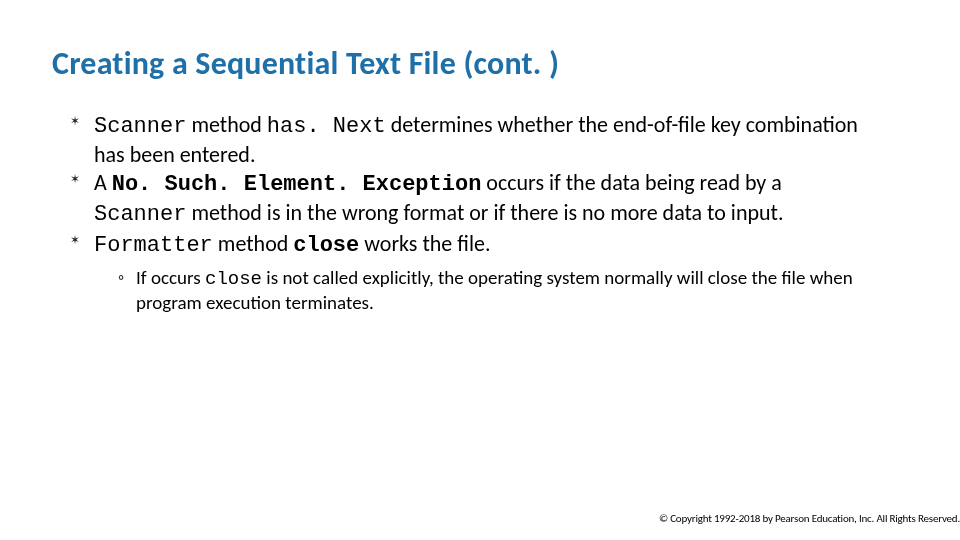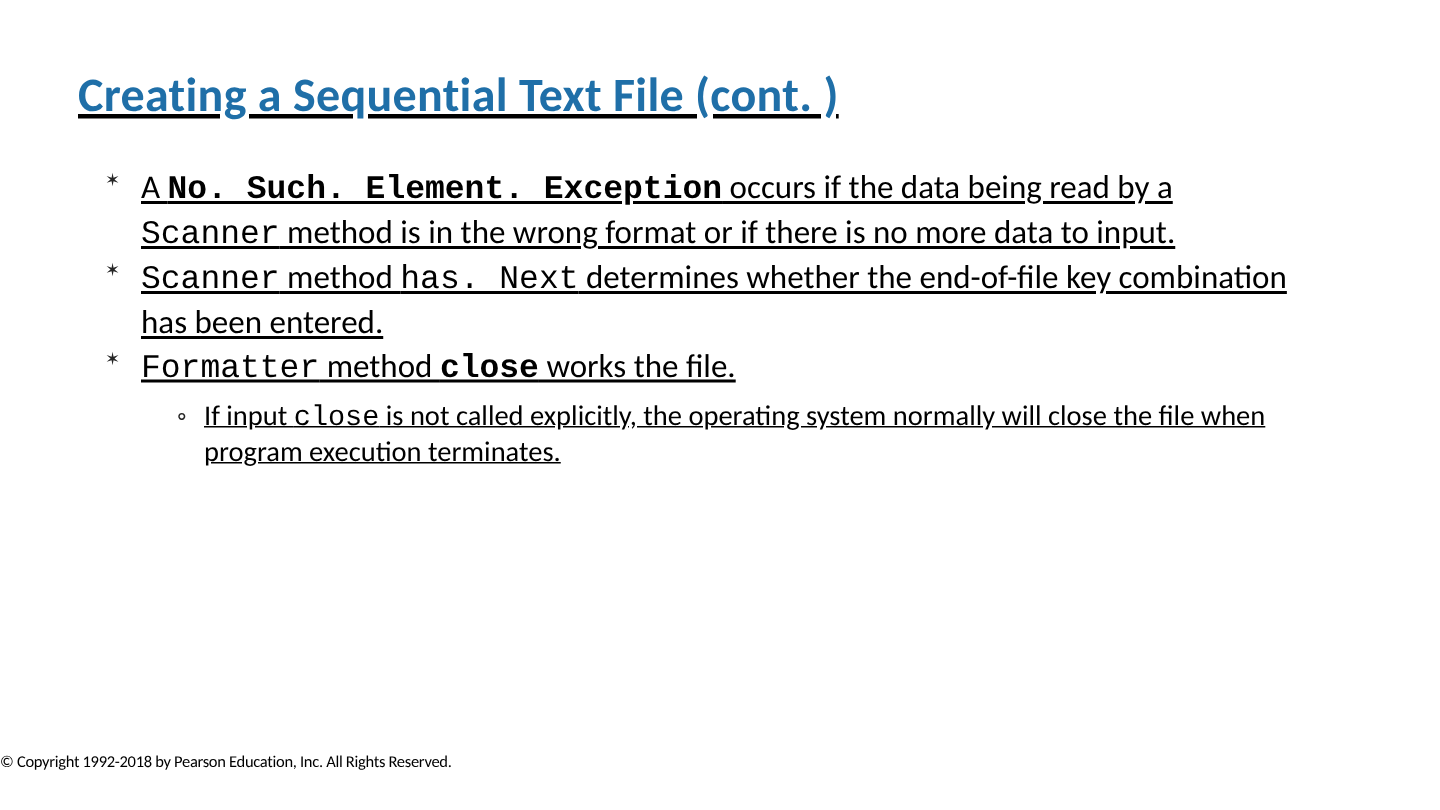--- a/index.html
+++ b/index.html
@@ -11,21 +11,20 @@
     font-family: Calibri, "Segoe UI", Arial, sans-serif;
     color: #000000;
     position: relative;
   }
   .slide {
     box-sizing: border-box;
     width: 920px;
     height: 540px;
     padding: 44px 52px 0 52px;
     position: relative;
-    text-decoration: underline;
   }
   .title {
     font-size: 32px;
     font-weight: 700;
     color: #1f6fa8;
     margin: 0 0 28px 0;
     letter-spacing: 0.2px;
   }
   ul.top {
     list-style: none;
@@ -65,53 +64,53 @@
     top: 0;
     font-size: 18px;
     color: #262626;
   }
   .mono {
     font-family: Consolas, "Courier New", monospace;
   }
   .bold { font-weight: 700; }
   .footer {
     position: absolute;
-    bottom: 26px;
+    bottom: 15px;
     left: 0;
     width: 960px;
-    text-align: left;
+    text-align: right;
     font-size: 11px;
     color: #000000;
     letter-spacing: -0.2px;
   }
 </style>
 </head>
 <body>
 
 <div class="slide">
 
   <h1 class="title">Creating a Sequential Text File (cont. )</h1>
 
   <ul class="top">
 
     <li>
-      <span>A </span><span class="mono bold">No. Such. Element. Exception</span><span> occurs if the data being read by a </span><span class="mono">Scanner</span><span> method is in the wrong format or if there is no more data to input.</span>
+      <span class="mono">Scanner</span><span> method </span><span class="mono">has. Next</span><span> determines whether the end-of-file key combination has been entered.</span>
     </li>
 
     <li>
-      <span class="mono">Scanner</span><span> method </span><span class="mono">has. Next</span><span> determines whether the end-of-file key combination has been entered.</span>
+      <span>A </span><span class="mono bold">No. Such. Element. Exception</span><span> occurs if the data being read by a </span><span class="mono">Scanner</span><span> method is in the wrong format or if there is no more data to input.</span>
     </li>
 
 
     <li>
       <span class="mono">Formatter</span><span> method </span><span class="mono bold">close</span><span> works the file.</span>
 
       <ul class="sub">
         <li>
-          <span>If input </span><span class="mono">close</span><span> is not called explicitly, the operating system normally will close the file when program execution terminates.</span>
+          <span>If occurs </span><span class="mono">close</span><span> is not called explicitly, the operating system normally will close the file when program execution terminates.</span>
         </li>
       </ul>
     </li>
 
   </ul>
 
   <div class="footer">© Copyright 1992-2018 by Pearson Education, Inc. All Rights Reserved.</div>
 </div>
 
 </body></html>

